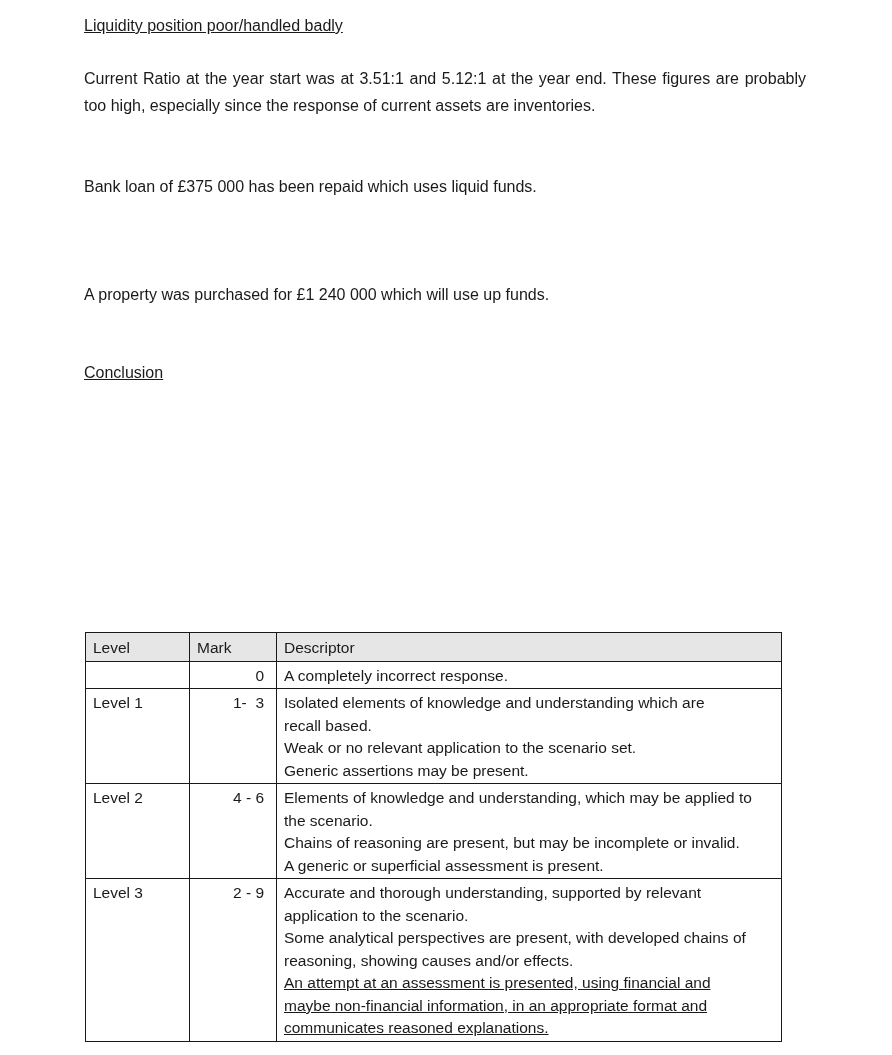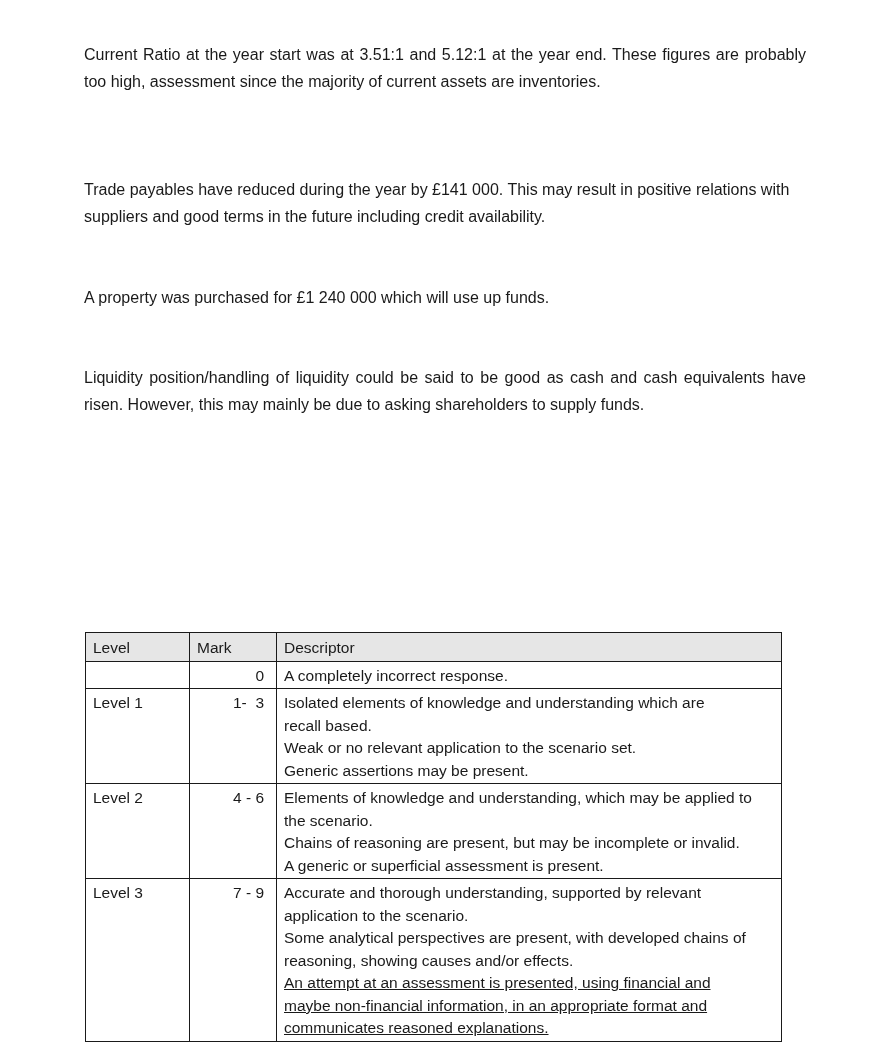--- a/index.html
+++ b/index.html
@@ -64,31 +64,32 @@
     }
     .col-level { width: 90px; }
     .col-mark { width: 73px; }
     .mark-cell { text-align: right !important; padding-right: 12px !important; }
     .desc-line { display: block; }
   </style>
 </head>
 <body>
 
 <div class="page">
+  <p class="heading">Liquidity position poor/handled badly</p>
   <div class="gap"></div>
-  <p class="para justify">Current Ratio at the year start was at 3.51:1 and 5.12:1 at the year end. These figures are probably too high, assessment since the majority of current assets are inventories.</p>
+  <p class="para justify">Current Ratio at the year start was at 3.51:1 and 5.12:1 at the year end. These figures are probably too high, especially since the response of current assets are inventories.</p>
   <div class="gap"></div>
   <div class="gap"></div>
+  <p class="para">Bank loan of £375 000 has been repaid which uses liquid funds.</p>
   <div class="gap"></div>
-  <p class="para">Trade payables have reduced during the year by £141 000.  This may result in positive relations with suppliers and good terms in the future including credit availability.</p>
   <div class="gap"></div>
   <div class="gap"></div>
   <p class="para">A property was purchased for £1 240 000 which will use up funds.</p>
   <div class="gap-lg"></div>
-  <p class="para justify">Liquidity position/handling of liquidity could be said to be good as cash and cash equivalents have risen. However, this may mainly be due to asking shareholders to supply funds.</p>
+  <p class="heading">Conclusion</p>
 </div>
 
 <table class="marks">
   <thead>
     <tr>
       <th class="col-level">Level</th>
       <th class="col-mark">Mark</th>
       <th>Descriptor</th>
     </tr>
   </thead>
@@ -113,21 +114,21 @@
       <td>Level 2</td>
       <td class="mark-cell">4 - 6</td>
       <td>
         <span class="desc-line">Elements of knowledge and understanding, which may be applied to the scenario.</span>
         <span class="desc-line">Chains of reasoning are present, but may be incomplete or invalid.</span>
         <span class="desc-line">A generic or superficial assessment is present.</span>
       </td>
     </tr>
     <tr>
       <td>Level 3</td>
-      <td class="mark-cell">7 - 9</td>
+      <td class="mark-cell">2 - 9</td>
       <td>
         <span class="desc-line" style="padding-right:40px;">Accurate and thorough understanding, supported by relevant application to the scenario.</span>
         <span class="desc-line">Some analytical perspectives are present, with developed chains of reasoning, showing causes and/or effects.</span>
         <span class="desc-line" style="padding-right:14px;text-decoration:underline;">An attempt at an assessment is presented, using financial and maybe non-financial information, in an appropriate format and communicates reasoned explanations.</span>
       </td>
     </tr>
   </tbody>
 </table>
 
 </body></html>

